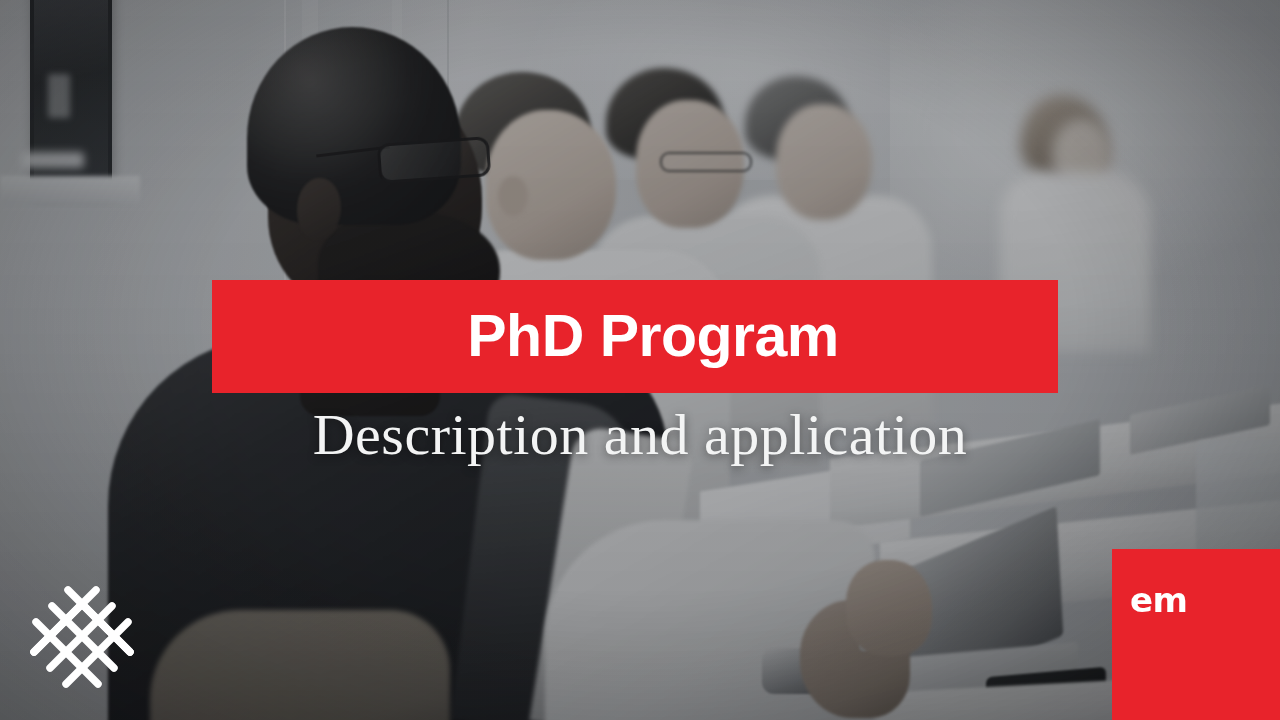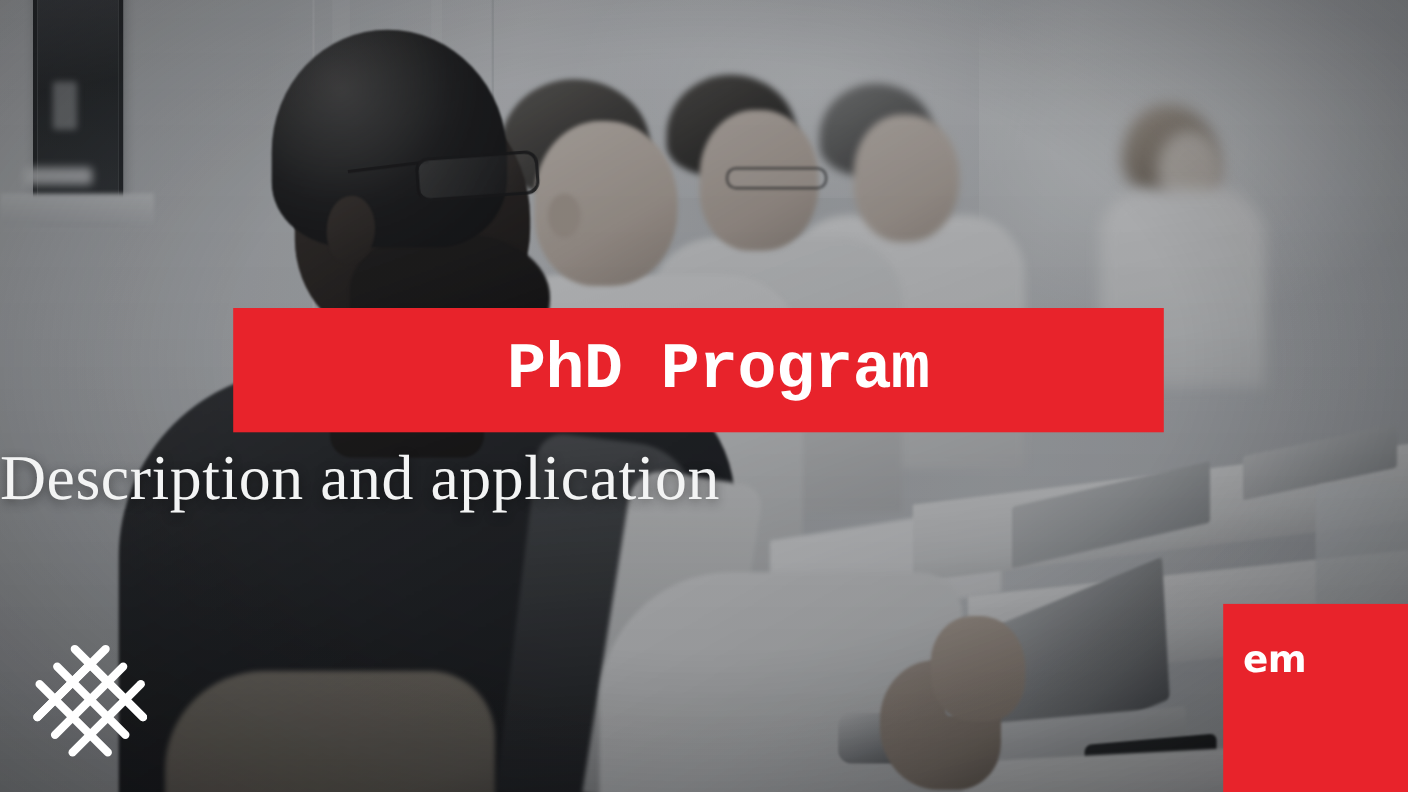--- a/index.html
+++ b/index.html
@@ -339,33 +339,33 @@
 
   
   .title-band {
     position:absolute;
     left:212px; top:280px; width:846px; height:113px;
     background:#e8232b;
     display:flex; align-items:center; justify-content:center;
   }
   .title-text {
     color:#ffffff;
-    font-family:Liberation Mono, monospace;
+    font-family:Liberation Sans, sans-serif;
     font-weight:bold;
     font-size:59px;
     letter-spacing:-.5px;
     line-height:1;
     white-space:nowrap;
     margin-left:36px;
   }
 
   .subtitle {
     position:absolute;
     left:0; right:0; top:404px;
-    text-align:left;
+    text-align:center;
     color:#f3f4f4;
     font-family:"Liberation Serif", serif;
     font-size:58px;
     line-height:1.08;
     letter-spacing:.5px;
     text-shadow:0 2px 10px rgba(0,0,0,.45);
     white-space:nowrap;
   }
 
   

